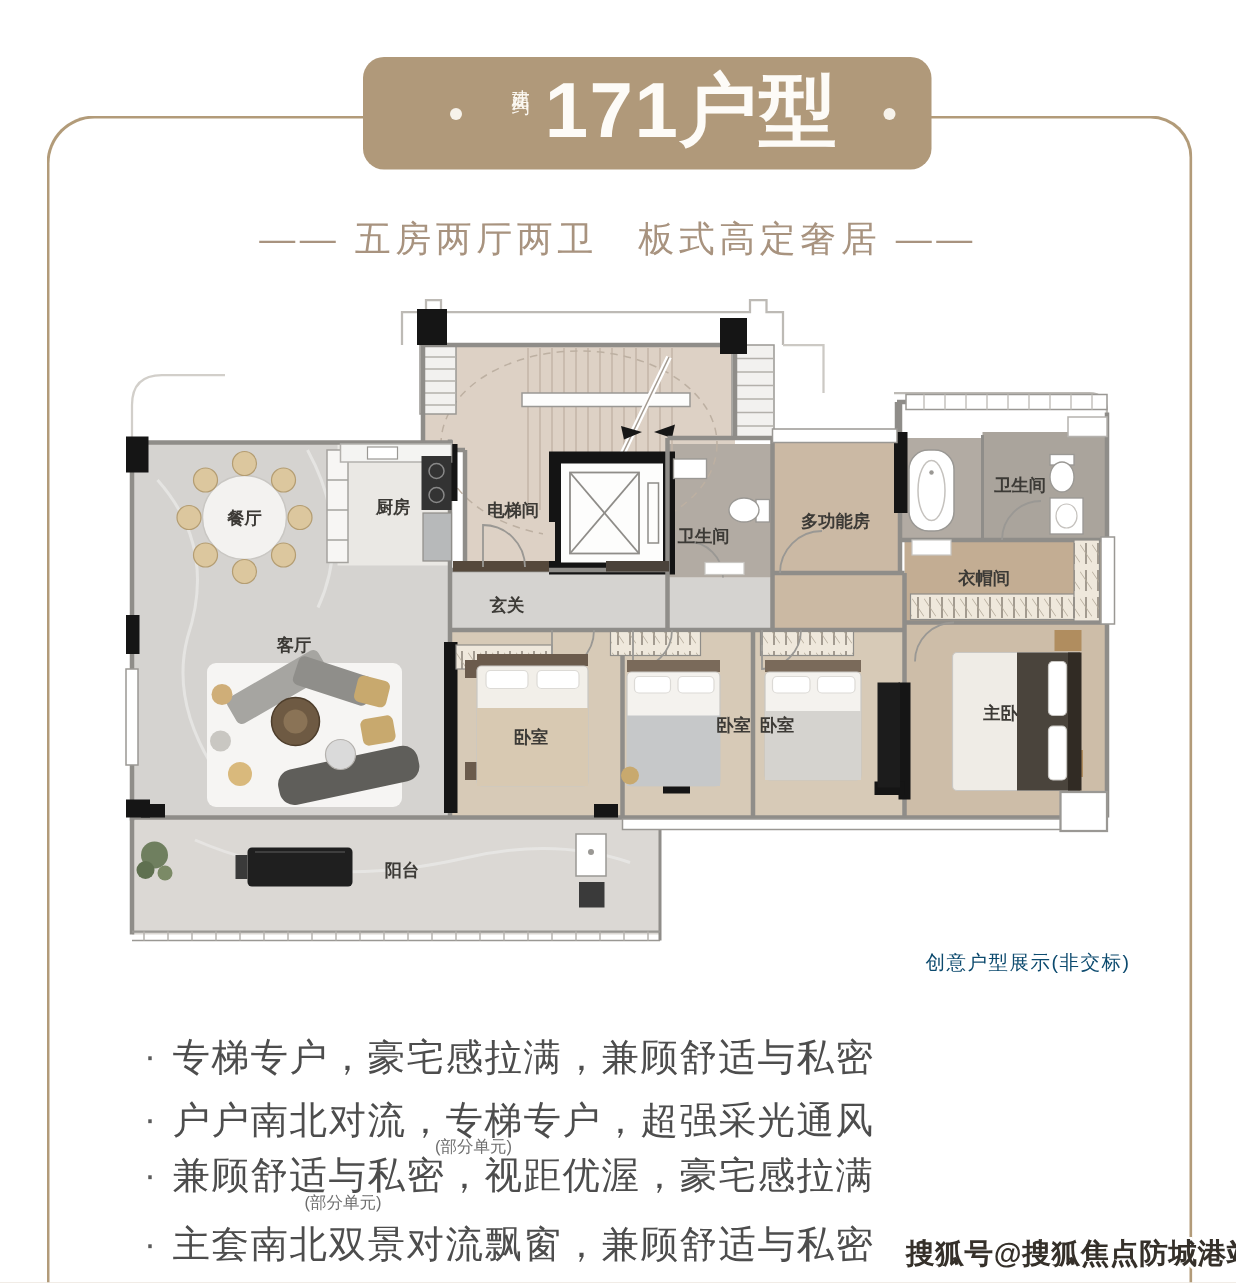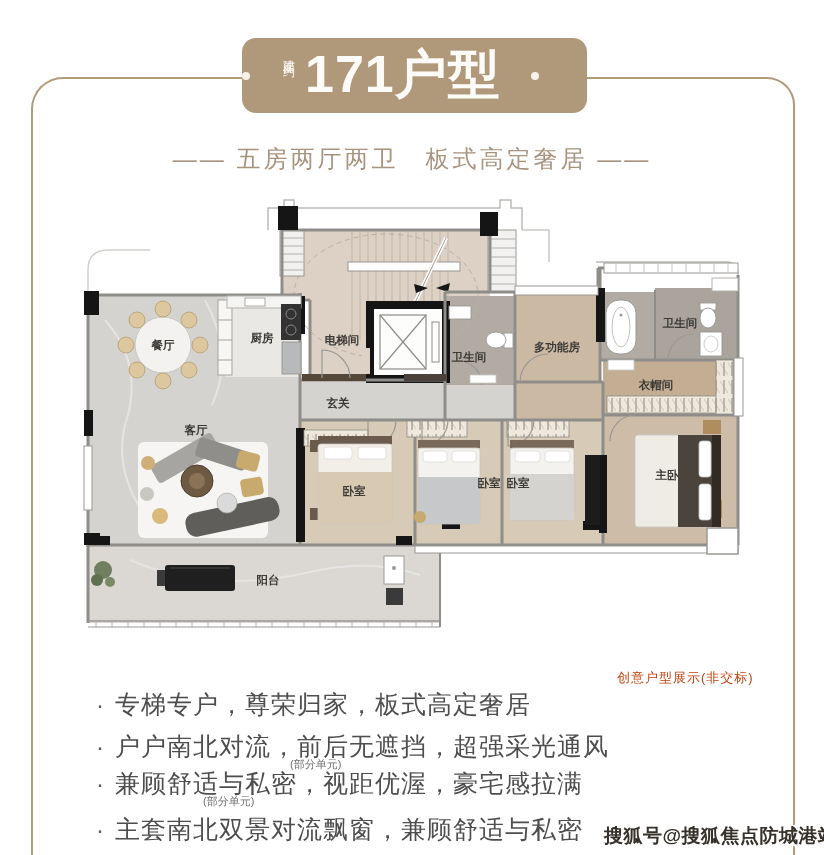--- a/index.html
+++ b/index.html
@@ -3,34 +3,34 @@
 <meta charset="utf-8">
 <style>
   html,body{margin:0;padding:0;background:#fff;}
   .page{position:relative;width:824px;height:855px;background:#ffffff;overflow:hidden;
         font-family:"Liberation Sans",sans-serif;}
   
   .frame{position:absolute;left:31px;top:77px;width:760px;height:800px;
          border:2.5px solid #b29b79;border-bottom:none;border-radius:32px 28px 0 0;}
   
   .badge{position:absolute;left:242px;top:38px;width:345px;height:75px;background:#b0997a;
-         border-radius:14px;display:flex;align-items:center;z-index:2;}
+         border-radius:14px;display:flex;align-items:center;justify-content:center;z-index:2;padding-left:34px;}
   .badge .dot{width:8px;height:8px;border-radius:50%;background:#f6f2ea;flex:0 0 auto;}
   .badge .dot.left{margin-right:30px;}
   .badge .dot.right{margin-left:30px;}
   .badge .area{writing-mode:vertical-rl;text-orientation:upright;color:#fbf8f2;font-size:12px;
                letter-spacing:3px;margin-right:8px;height:52px;display:flex;align-items:center;}
   .badge .big{color:#fdfbf7;font-size:52px;font-weight:bold;letter-spacing:1px;line-height:1;
               transform:translateY(-2px);}
   
   .subtitle{position:absolute;left:0;top:143px;width:100%;text-align:center;color:#a8937f;
             font-size:24px;letter-spacing:3px;white-space:nowrap;}
   
   .plan{position:absolute;left:78px;top:192px;width:670px;height:450px;}
-  .plan-note{position:absolute;left:617px;top:633px;font-size:13px;color:#c2410c;letter-spacing:1px;margin-top:36px;}
+  .plan-note{position:absolute;left:617px;top:633px;font-size:13px;color:#0c4a6e;letter-spacing:1px;}
   
   .features{position:absolute;left:96px;top:688px;width:640px;height:160px;color:#4d4d4d;}
   .feat{position:absolute;left:0;display:flex;align-items:center;font-size:25px;letter-spacing:1px;
         white-space:nowrap;}
   .feat .b{font-size:24px;color:#5a5a5a;margin-right:10px;line-height:1;}
   .subnote{position:absolute;font-size:11px;color:#6e6e6e;letter-spacing:0;}
   
   .watermark{position:absolute;left:604px;top:823px;font-size:19px;font-weight:bold;color:#35302a;
              letter-spacing:0.5px;white-space:nowrap;z-index:3;
              text-shadow:-1.5px -1.5px 0 #fff,1.5px -1.5px 0 #fff,-1.5px 1.5px 0 #fff,
@@ -387,25 +387,25 @@
       <text x="667" y="479">主卧</text>
       <text x="268" y="584">阳台</text>
     </g>
   </svg>
 
   <div class="plan-note">创意户型展示(非交标)</div>
 
   <div class="features">
     <div class="feat" style="top:0px">
       <span class="b">·</span>
-      <span>专梯专户，尊荣归家，板式高定奢居</span>
+      <span>专梯专户，豪宅感拉满，兼顾舒适与私密</span>
     </div>
     <div class="feat" style="top:42px">
       <span class="b">·</span>
-      <span>户户南北对流，前后无遮挡，超强采光通风</span>
+      <span>户户南北对流，专梯专户，超强采光通风</span>
     </div>
     <div class="subnote" style="top:69px;left:194px">(部分单元)</div>
     <div class="feat" style="top:79px">
       <span class="b">·</span>
       <span>兼顾舒适与私密，视距优渥，豪宅感拉满</span>
     </div>
     <div class="subnote" style="top:106px;left:107px">(部分单元)</div>
     <div class="feat" style="top:125px">
       <span class="b">·</span>
       <span>主套南北双景对流飘窗，兼顾舒适与私密</span>

